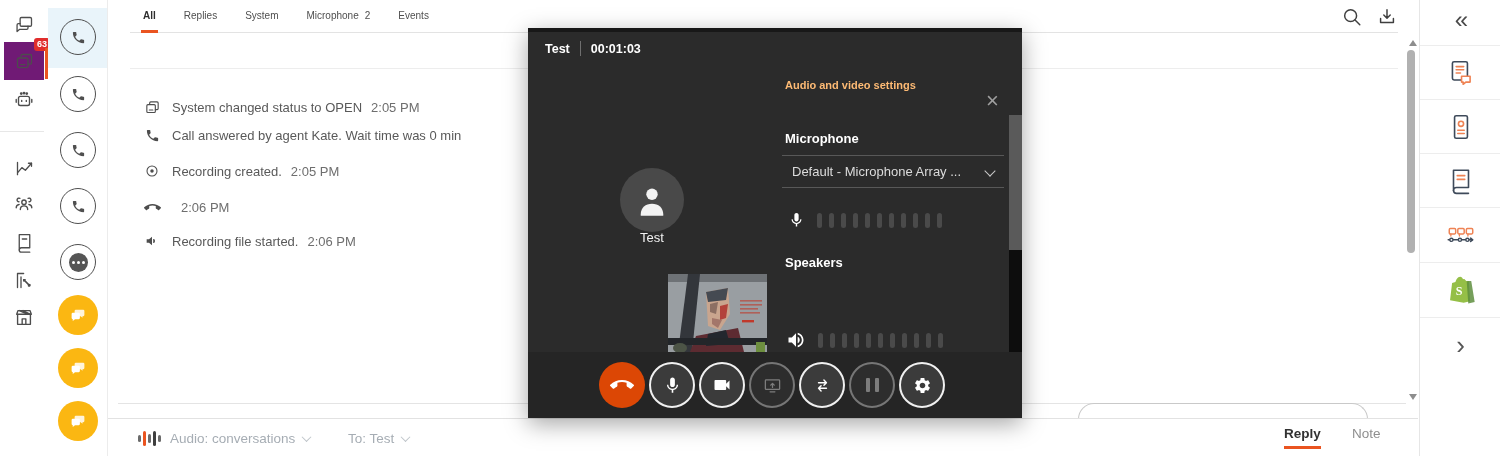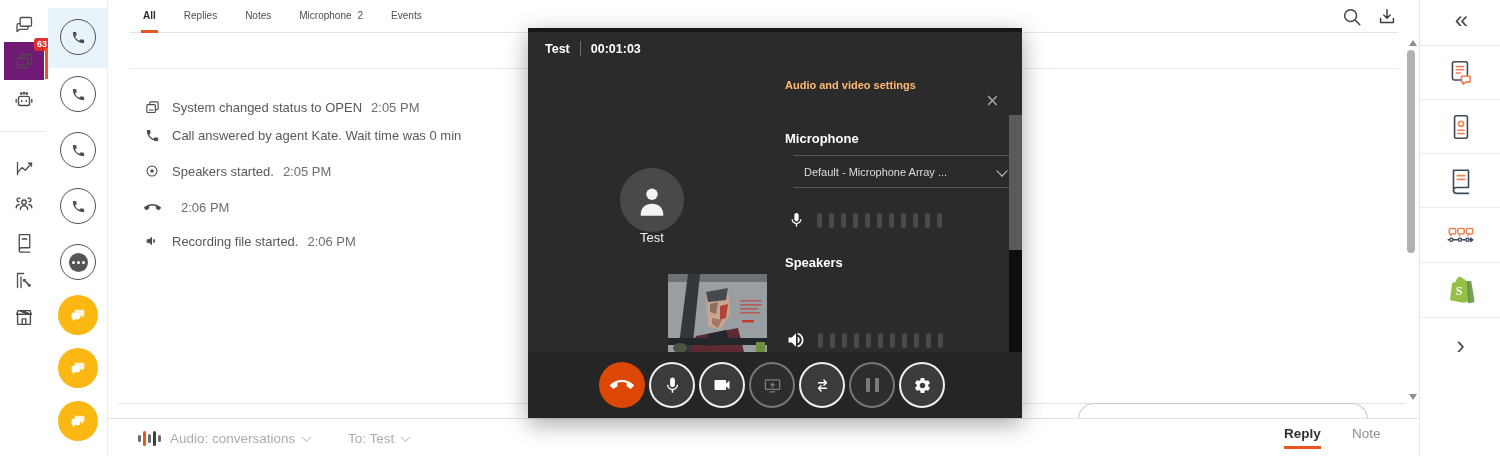--- a/index.html
+++ b/index.html
@@ -60,21 +60,21 @@
   .modal::before { content:""; position:absolute; left:0; top:0; width:100%; height:4px; background:#181818; }
   .m-header { position:absolute; left:17px; top:13px; display:flex; align-items:center; gap:10px; color:#fff; font-size:12.5px; font-weight:bold; }
   .m-header .vdiv { width:1px; height:15px; background:#6f6f6f; }
   .m-avatar { position:absolute; left:92px; top:140px; width:64px; height:64px; border-radius:50%; background:#494949; display:flex; align-items:center; justify-content:center; overflow:hidden; }
   .m-name { position:absolute; left:60px; top:202px; width:128px; text-align:center; color:#f2f2f2; font-size:13px; }
   .m-thumb { position:absolute; left:140px; top:246px; width:99px; height:78px; overflow:hidden; }
 
   .s-head { position:absolute; left:257px; top:51px; color:#fdba74; font-size:11px; font-weight:bold; }
   .s-close { position:absolute; left:458px; top:62px; color:#9f9f9f; font-size:22px; line-height:1; cursor:pointer; }
   .s-label { position:absolute; left:257px; color:#fff; font-size:13px; font-weight:bold; }
-  .dd { position:absolute; left:266px; width:222px; height:33px; border-top:1px solid #585858; border-bottom:1px solid #585858; display:flex; align-items:center; color:#dcdcdc; font-size:11px; padding:0 26px 0 10px; cursor:pointer; white-space:nowrap; overflow:hidden; }
+  .dd { position:absolute; left:254px; width:222px; height:33px; border-top:1px solid #585858; border-bottom:1px solid #585858; display:flex; align-items:center; color:#dcdcdc; font-size:13px; padding:0 26px 0 10px; cursor:pointer; white-space:nowrap; overflow:hidden; }
   .dd .ddchev { position:absolute; right:10px; top:11px; width:8px; height:8px; border-right:1.5px solid #c9c9c9; border-bottom:1.5px solid #c9c9c9; transform:rotate(45deg); }
   .meter { position:absolute; display:flex; align-items:center; gap:12px; height:24px; }
   .bars { display:flex; gap:7px; align-items:center; }
   .mbar { width:5px; height:15px; border-radius:2.5px; background:#4a4a4a; display:block; }
   .m-scroll { position:absolute; left:481px; top:87px; width:13px; height:252px; background:#2b2b2b; }
   .m-scroll .thumb { position:absolute; left:0; top:0; width:13px; height:135px; background:#5a5a5a; cursor:pointer; }
   .m-scroll .track-dark { position:absolute; left:0; top:135px; width:13px; height:117px; background:#0d0d0d; }
 
   .ctlbar { position:absolute; left:0; top:324px; width:494px; height:66px; background:#252525; display:flex; align-items:center; gap:4px; padding-left:71px; }
   .ctl { width:46px; height:46px; border-radius:50%; display:flex; align-items:center; justify-content:center; flex:none; cursor:pointer; }
@@ -210,21 +210,21 @@
   <div class="main">
 
     <div class="tabbar">
       <div class="tab active">
           <span>All</span>
         </div>
       <div class="tab">
           <span>Replies</span>
         </div>
       <div class="tab">
-          <span>Notes</span>
+          <span>System</span>
         </div>
       <div class="tab">
           <span>Microphone</span>
           <span>2</span>
         </div>
       <div class="tab">
           <span>Events</span>
         </div>
     </div>
 
@@ -263,21 +263,21 @@
       <span class="ttext">Call answered by agent Kate. Wait time was 0 min</span>
       <span class="ttime"></span>
     </div>
     <div class="trow" style="top:161px">
       <span class="ticon">
         <svg width="16" height="16" viewBox="0 0 24 24" fill="none" stroke="#4d4d4d" stroke-width="1.6">
             <circle cx="12" cy="12" r="7.5"></circle>
             <circle cx="12" cy="12" r="2.6" fill="#4d4d4d" stroke="none"></circle>
           </svg>
       </span>
-      <span class="ttext">Speakers started.</span>
+      <span class="ttext">Recording created.</span>
       <span class="ttime">2:05 PM</span>
     </div>
     <div class="trow" style="top:197px">
       <span class="ticon">
         <svg width="17" height="17" viewBox="0 0 24 24" fill="#4d4d4d">
             <path d="M12 9c-1.6 0-3.15.25-4.6.72v3.1c0 .39-.23.74-.56.9-.98.49-1.87 1.12-2.66 1.85-.18.18-.43.28-.7.28-.28 0-.53-.11-.71-.29L.29 13.08c-.18-.17-.29-.42-.29-.7 0-.28.11-.53.29-.71C3.34 8.78 7.46 7 12 7s8.66 1.78 11.71 4.67c.18.18.29.43.29.71 0 .28-.11.53-.29.7l-2.48 2.48c-.18.18-.43.29-.71.29-.27 0-.52-.1-.7-.28-.79-.73-1.68-1.36-2.66-1.85-.33-.16-.56-.51-.56-.9v-3.1C15.15 9.25 13.6 9 12 9z"></path>
           </svg>
       </span>
       <span class="ttext"></span>
       <span class="ttime">2:06 PM</span>

